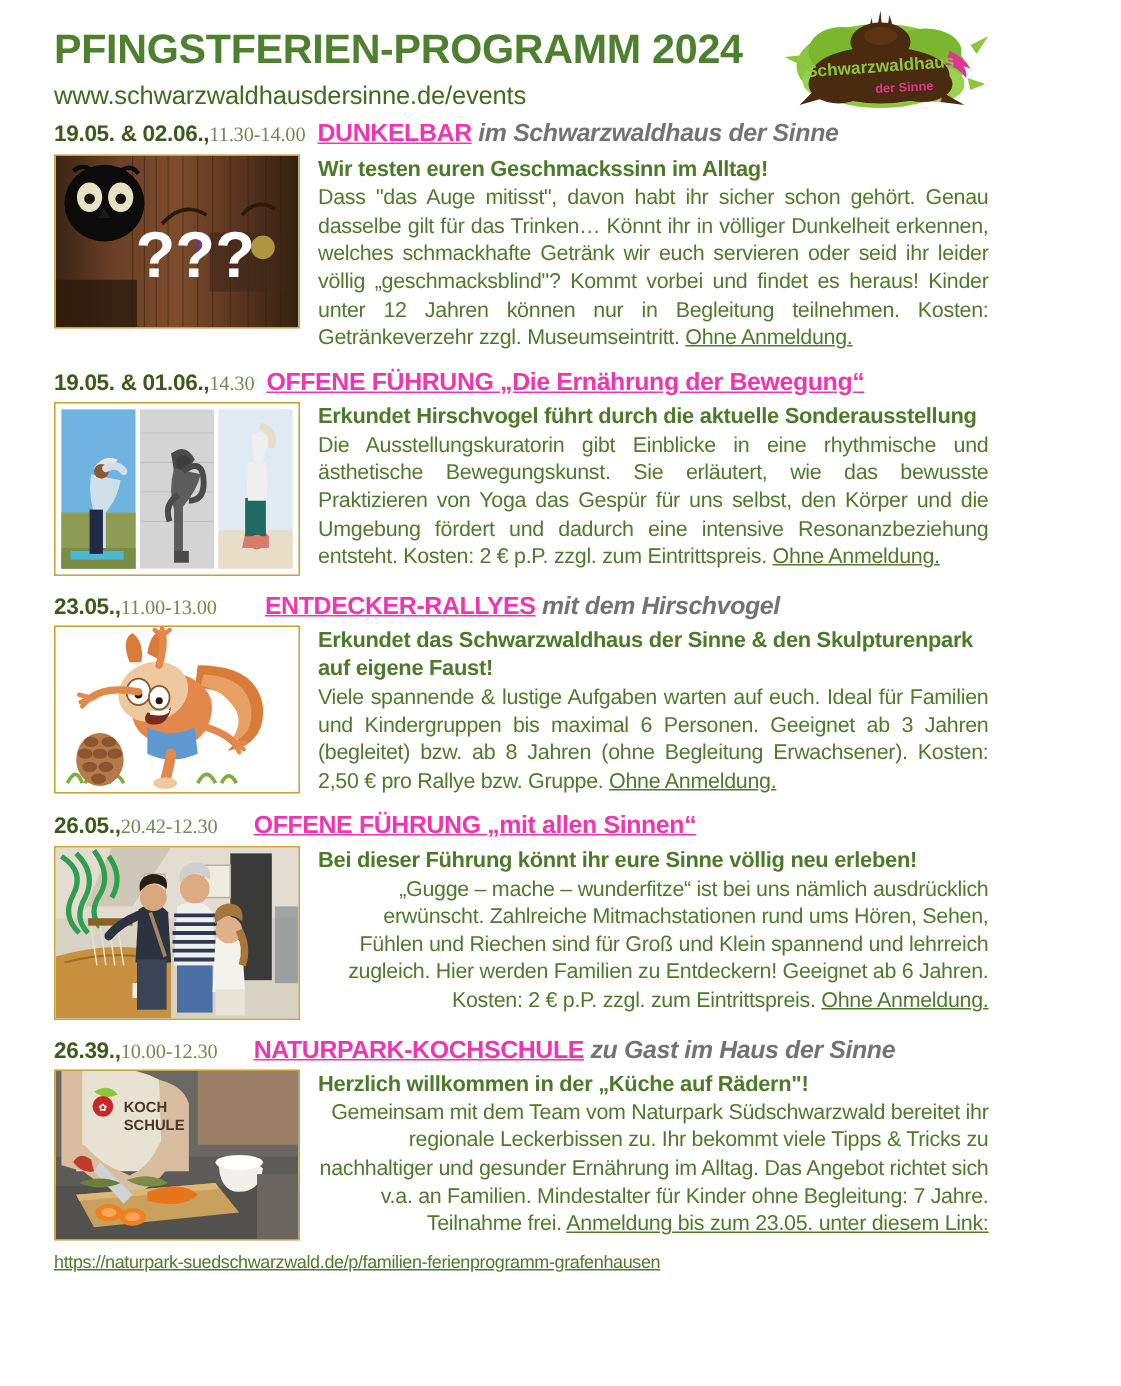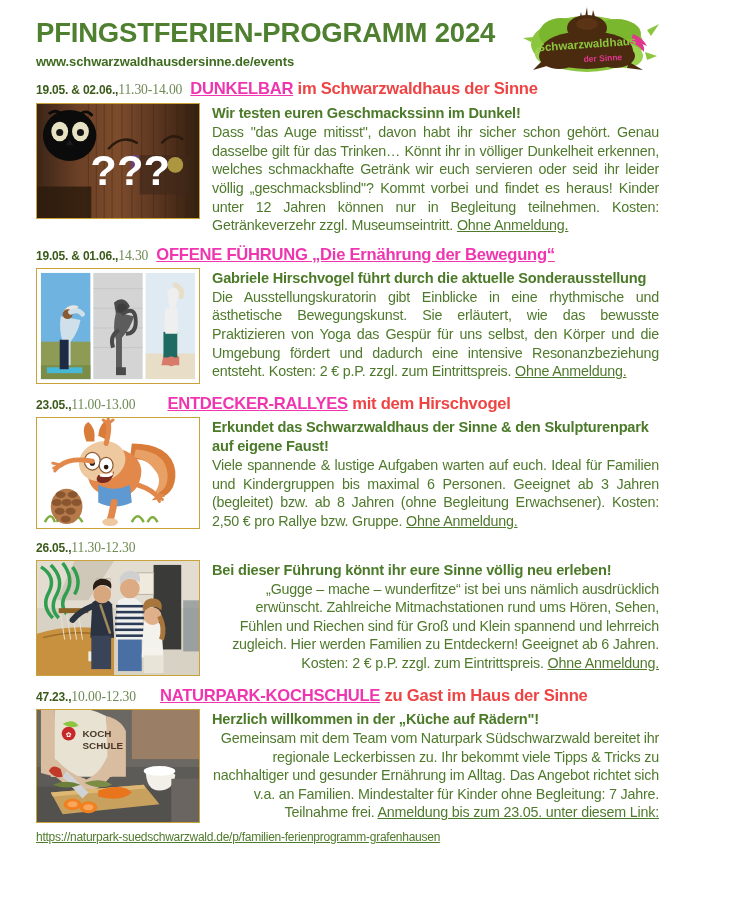--- a/index.html
+++ b/index.html
@@ -31,22 +31,22 @@
   .main-title {
     font-size: 27.5px;
     font-weight: bold;
     color: #4f8030;
     letter-spacing: -0.2px;
     line-height: 1.1;
     margin: 0;
     white-space: nowrap;
   }
   .sub-url {
-    font-size: 13px;
-    font-weight: bold;
+    font-size: 17px;
+    font-weight: normal;
     color: #3f6b1f;
     margin-top: 6px;
     letter-spacing: -0.1px;
     white-space: nowrap;
   }
   .logo {
     position: absolute;
     right: 6px;
     top: 4px;
     width: 140px;
@@ -62,40 +62,40 @@
     margin-bottom: 9px;
   }
   .event-head {
     display: flex;
     align-items: baseline;
     white-space: nowrap;
     line-height: 1.28;
     margin-bottom: 3px;
   }
   .ev-date {
-    font-size: 12px;
+    font-size: 15px;
     font-weight: bold;
     color: #3c5a1a;
     letter-spacing: -0.2px;
   }
   .ev-time {
     font-size: 13.6px;
     font-weight: normal;
     color: #6f8a55;
     letter-spacing: -0.1px;
     font-family: Liberation Serif, serif;
   }
   .head-spacer { display: inline-block; }
   .ev-title {
     font-size: 16.6px;
     font-weight: bold;
     letter-spacing: -0.25px;
   }
   .ev-title .pink { color: #ef36b0; text-decoration: underline; }
-  .ev-title .green { color: #ef4444; }
+  .ev-title .green { color: #737373; font-style: italic; }
 
   
   .event-head.aligned .ev-title { margin-left: 0; }
 
   .event-body {
     display: flex;
     align-items: flex-start;
   }
   .thumb {
     flex: 0 0 auto;
@@ -239,21 +239,21 @@
               <path d="M33 36 l-4 6 l8 0 Z" fill="#1a1a1a"></path>
               <path d="M12 10 q8 -6 14 2" stroke="#0b0b0b" stroke-width="3" fill="none"></path>
               <path d="M42 12 q8 -8 14 0" stroke="#0b0b0b" stroke-width="3" fill="none"></path>
             </g>
             <g fill="#ffffff" font-family="'Liberation Sans', sans-serif" font-size="44" font-weight="bold">
               <text x="54" y="82">???</text>
             </g>
           </svg>
         </div>
         <div class="text-col">
-          <div class="lead">Wir testen euren Geschmackssinn im Dunkel!</div>
+          <div class="lead">Wir testen euren Geschmackssinn im Alltag!</div>
           <div class="para"><span>Dass "das Auge mitisst", davon habt ihr sicher schon gehört. Genau dasselbe gilt für das Trinken… Könnt ihr in völliger Dunkelheit erkennen, welches schmackhafte Getränk wir euch servieren oder seid ihr leider völlig „geschmacksblind"? Kommt vorbei und findet es heraus! Kinder unter 12 Jahren können nur in Begleitung teilnehmen. Kosten: Getränkeverzehr zzgl. Museumseintritt. </span><span class="u">Ohne Anmeldung.</span></div>
         </div>
       </div>
     </div>
 
     <div class="event ev2">
       <div class="event-head">
         <span class="ev-date">19.05. &amp; 01.06.,</span>
         <span class="ev-time">14.30</span>
         <span class="head-spacer" style="width:8px"></span>
@@ -298,21 +298,21 @@
               <path d="M128 88 q10 -6 16 2 l0 8 l-18 0 Z" fill="#d87b6a"></path>
               <rect x="128" y="64" width="14" height="26" fill="#1f6b63"></rect>
               <path d="M130 40 q-2 16 0 26 l12 0 q2 -12 0 -26 Z" fill="#efefef"></path>
               <path d="M132 22 q8 -6 12 2 l-4 16 l-6 0 Z" fill="#efefef"></path>
               <path d="M140 16 q8 4 6 12" stroke="#e8ddc6" stroke-width="5" fill="none" stroke-linecap="round"></path>
               <circle cx="136" cy="94" r="5" fill="#d87b6a"></circle>
             </g>
           </svg>
         </div>
         <div class="text-col">
-          <div class="lead">Gabriele Hirschvogel führt durch die aktuelle Sonderausstellung</div>
+          <div class="lead">Erkundet Hirschvogel führt durch die aktuelle Sonderausstellung</div>
           <div class="para"><span>Die Ausstellungskuratorin gibt Einblicke in eine rhythmische und ästhetische Bewegungskunst. Sie erläutert, wie das bewusste Praktizieren von Yoga das Gespür für uns selbst, den Körper und die Umgebung fördert und dadurch eine intensive Resonanzbeziehung entsteht. Kosten: 2 € p.P. zzgl. zum Eintrittspreis. </span><span class="u">Ohne Anmeldung.</span></div>
         </div>
       </div>
     </div>
 
     <div class="event ev3">
       <div class="event-head aligned">
         <span class="ev-date">23.05.,</span>
         <span class="ev-time">11.00-13.00</span>
         <span class="head-spacer" style="width:32px"></span>
@@ -373,22 +373,23 @@
         <div class="text-col">
           <div class="lead">Erkundet das Schwarzwaldhaus der Sinne &amp; den Skulpturenpark auf eigene Faust!</div>
           <div class="para"><span>Viele spannende &amp; lustige Aufgaben warten auf euch. Ideal für Familien und Kindergruppen bis maximal 6 Personen. Geeignet ab 3 Jahren (begleitet) bzw. ab 8 Jahren (ohne Begleitung Erwachsener). Kosten: 2,50 € pro Rallye bzw. Gruppe. </span><span class="u">Ohne Anmeldung.</span></div>
         </div>
       </div>
     </div>
 
     <div class="event ev4">
       <div class="event-head aligned">
         <span class="ev-date">26.05.,</span>
-        <span class="ev-time"> 11.30-12.30</span>
+        <span class="ev-time"> 20.42-12.30</span>
         <span class="head-spacer" style="width:24px"></span>
+        <span class="ev-title"><span class="pink">OFFENE FÜHRUNG „mit allen Sinnen“</span><span class="green"></span></span>
       </div>
       <div class="event-body">
         <div class="thumb">
           <svg viewBox="0 0 164 116" preserveAspectRatio="none" xmlns="http://www.w3.org/2000/svg">
             <rect width="164" height="116" fill="#d8d2c4"></rect>
             <rect x="0" y="0" width="164" height="48" fill="#e2ddd0"></rect>
             <rect x="118" y="4" width="28" height="86" fill="#3a3a38"></rect>
             <path d="M38 0 L78 0 L52 40 L20 40 Z" fill="#cfc8b8"></path>
             <rect x="100" y="12" width="18" height="22" fill="#efeadd" stroke="#b9b2a0"></rect>
             <rect x="60" y="18" width="14" height="16" fill="#efeadd" stroke="#b9b2a0"></rect>
@@ -447,21 +448,21 @@
         </div>
         <div class="text-col">
           <div class="lead">Bei dieser Führung könnt ihr eure Sinne völlig neu erleben!</div>
           <div class="para nojust"><span>„Gugge – mache – wunderfitze“ ist bei uns nämlich ausdrücklich erwünscht. Zahlreiche Mitmachstationen rund ums Hören, Sehen, Fühlen und Riechen sind für Groß und Klein spannend und lehrreich zugleich. Hier werden Familien zu Entdeckern!  Geeignet ab 6 Jahren. Kosten: 2 € p.P. zzgl. zum Eintrittspreis. </span><span class="u">Ohne Anmeldung.</span></div>
         </div>
       </div>
     </div>
 
     <div class="event ev5">
       <div class="event-head aligned">
-        <span class="ev-date">47.23.,</span>
+        <span class="ev-date">26.39.,</span>
         <span class="ev-time"> 10.00-12.30</span>
         <span class="head-spacer" style="width:24px"></span>
         <span class="ev-title"><span class="pink">NATURPARK-KOCHSCHULE</span><span class="green"> zu Gast im Haus der Sinne</span></span>
       </div>
       <div class="event-body">
         <div class="thumb">
           <svg viewBox="0 0 164 114" preserveAspectRatio="none" xmlns="http://www.w3.org/2000/svg">
             <rect width="164" height="114" fill="#5d5b58"></rect>
             <rect x="0" y="0" width="164" height="58" fill="#6b6864"></rect>
             <rect x="96" y="0" width="68" height="50" fill="#9a7f66"></rect>

